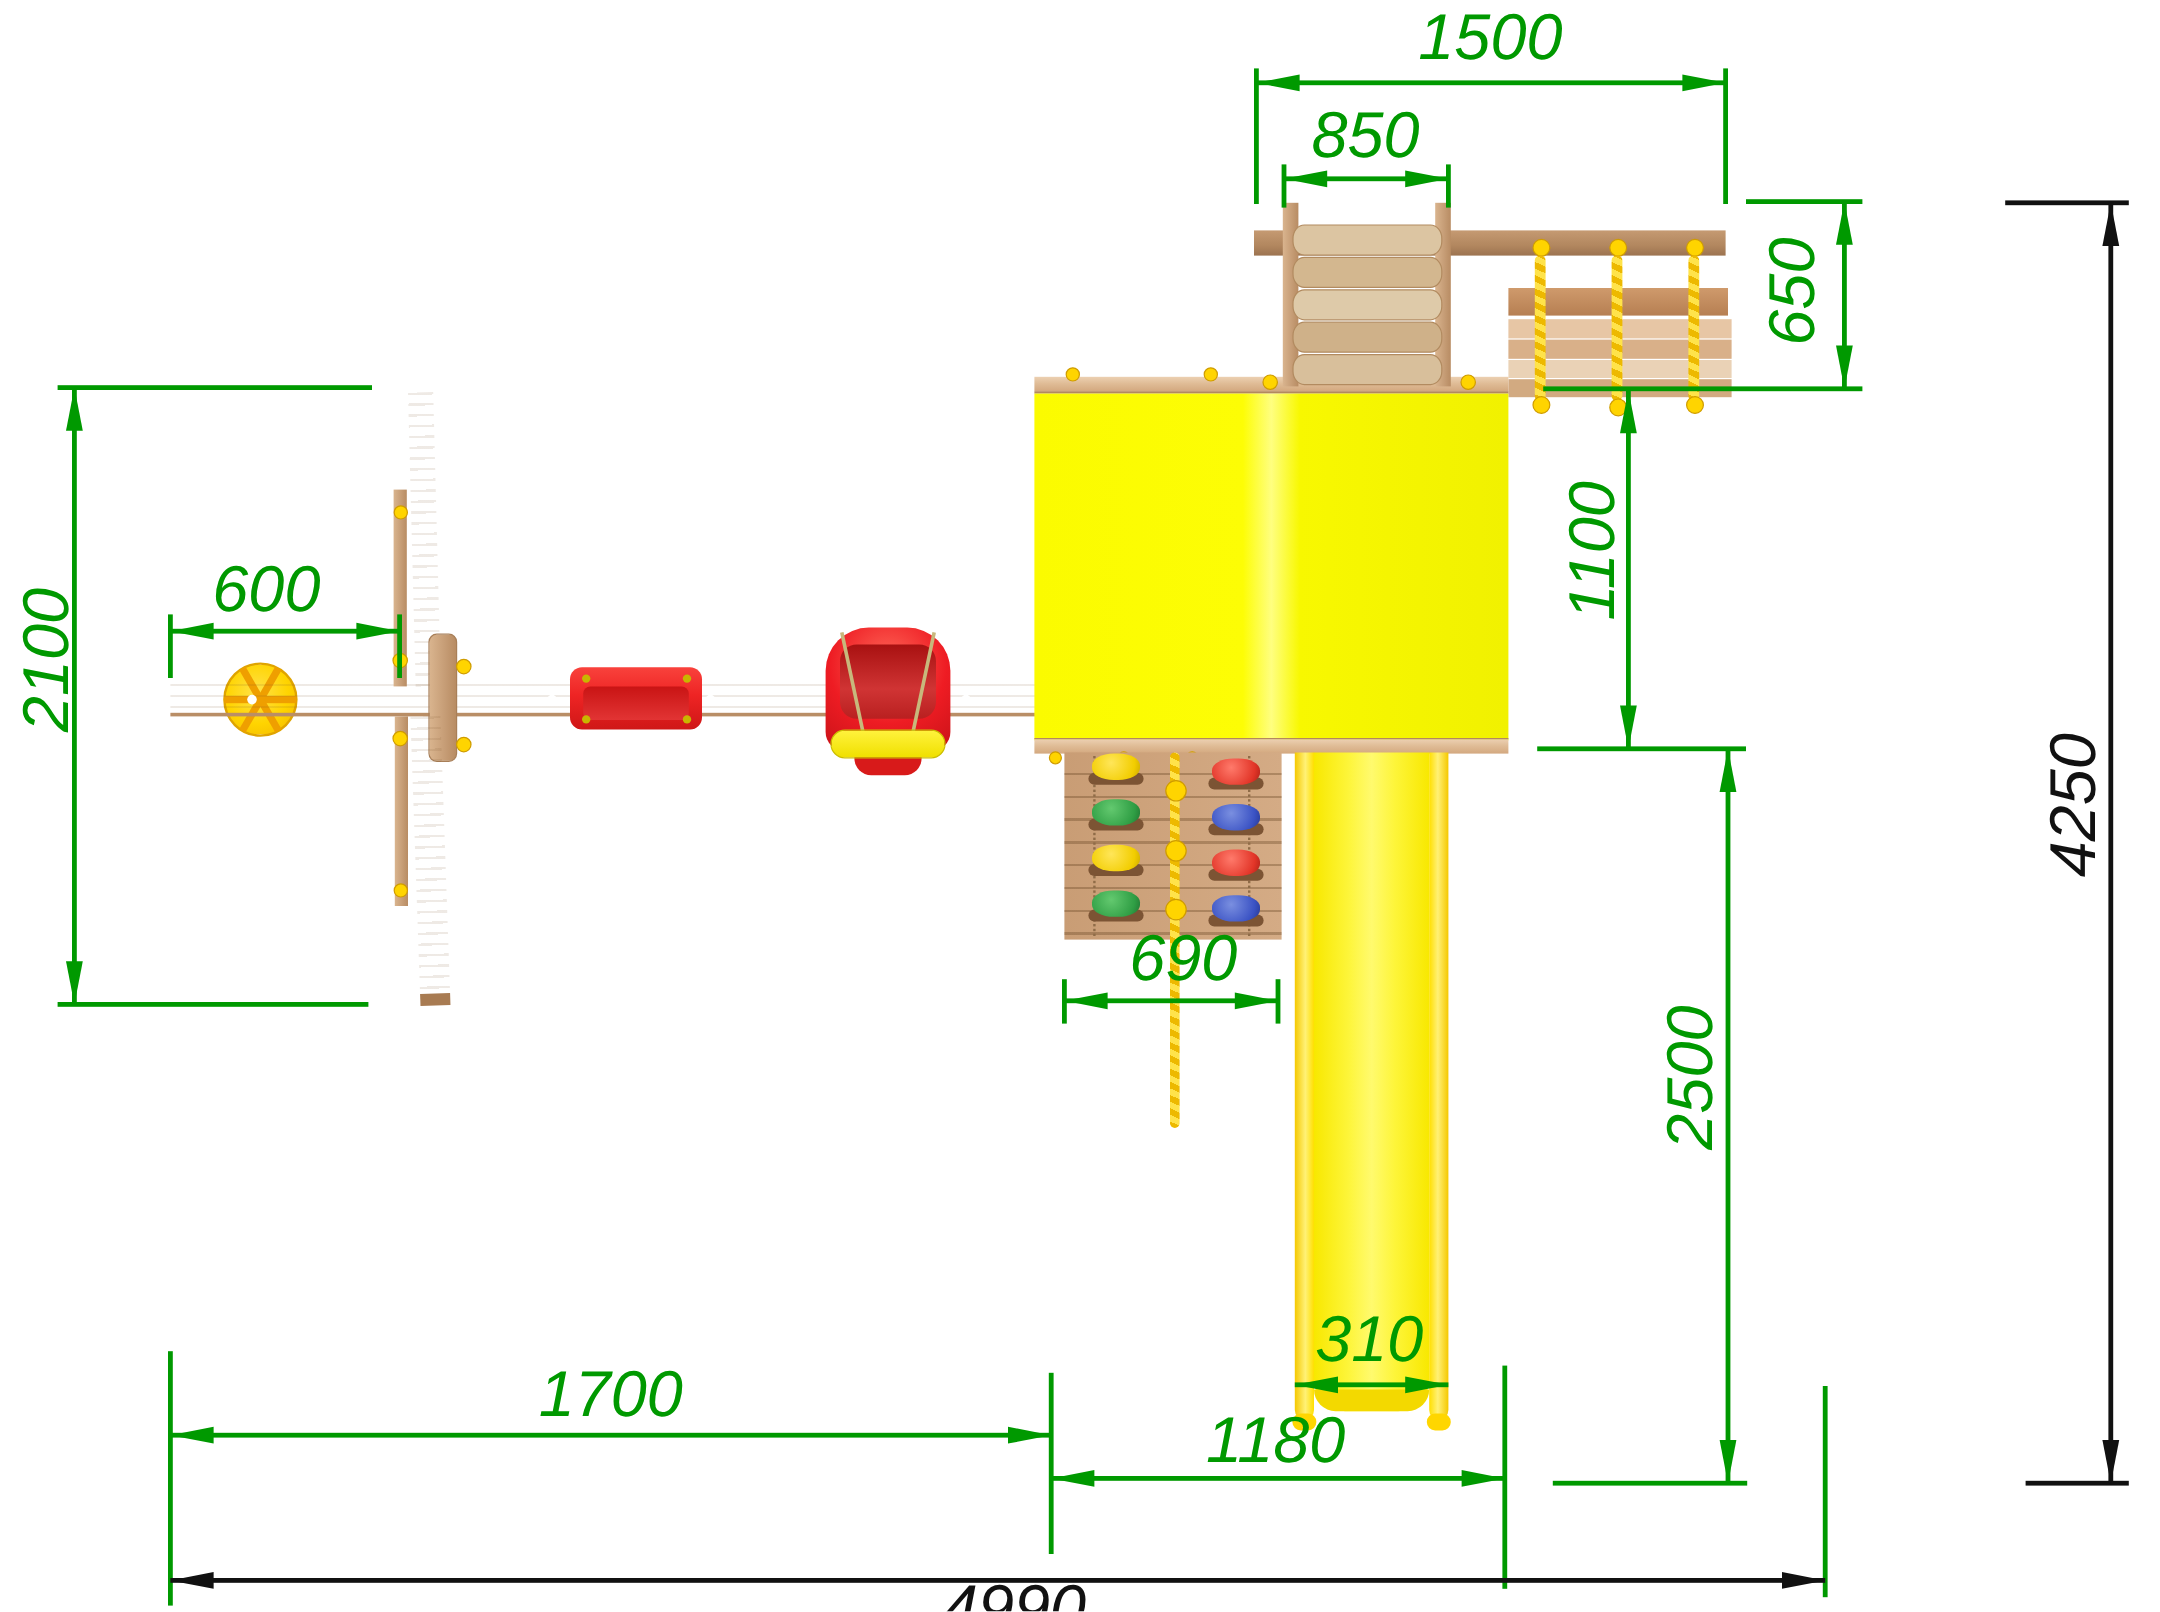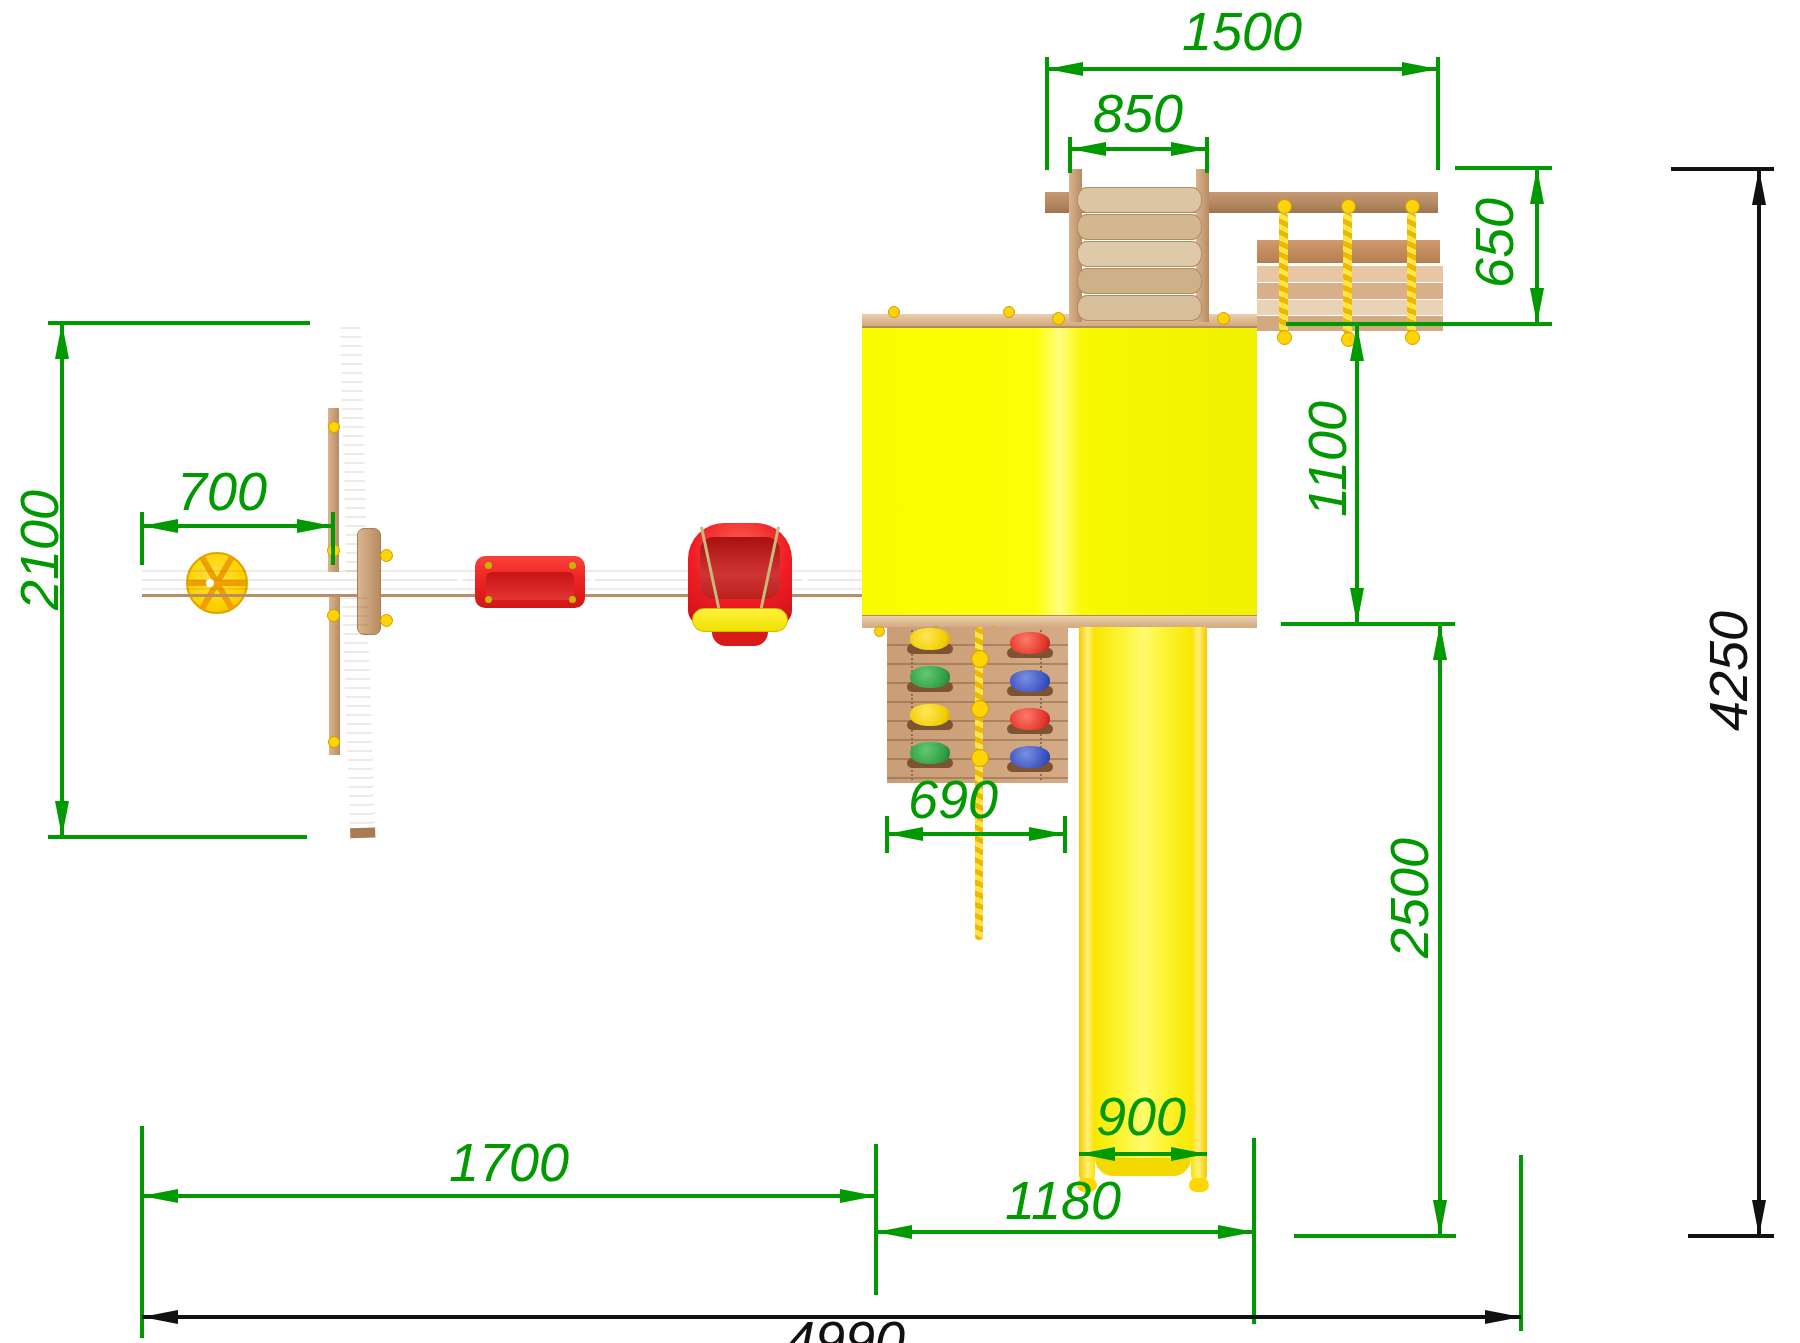--- a/index.html
+++ b/index.html
@@ -204,30 +204,30 @@
     <div class="ar ar-d" style="left:55px;top:801px;"></div>
     <div class="dlabel vert" style="left:39px;top:550px;">2100</div>
   </div>
 
   <div>
     <div class="dimv" style="left:140px;top:512px;height:53px;"></div>
     <div class="dimv" style="left:331px;top:512px;height:53px;"></div>
     <div class="dimh" style="left:142px;top:524px;width:191px;"></div>
     <div class="ar ar-l" style="left:142px;top:519px;"></div>
     <div class="ar ar-r" style="left:297px;top:519px;"></div>
-    <div class="dlabel" style="left:222px;top:491px;">700</div>
+    <div class="dlabel" style="left:222px;top:491px;">600</div>
   </div>
 
   <div>
     <div class="dimv" style="left:885px;top:816px;height:37px;"></div>
     <div class="dimv" style="left:1063px;top:816px;height:37px;"></div>
     <div class="dimh" style="left:887px;top:832px;width:178px;"></div>
     <div class="ar ar-l" style="left:887px;top:827px;"></div>
     <div class="ar ar-r" style="left:1029px;top:827px;"></div>
-    <div class="dlabel" style="left:953px;top:799px;">690</div>
+    <div class="dlabel" style="left:986px;top:799px;">690</div>
   </div>
 
   <div>
     <div class="dimh" style="left:1294px;top:1234px;width:162px;"></div>
     <div class="dimv" style="left:1438px;top:624px;height:612px;"></div>
     <div class="ar ar-u" style="left:1433px;top:624px;"></div>
     <div class="ar ar-d" style="left:1433px;top:1200px;"></div>
     <div class="dlabel vert" style="left:1409px;top:898px;">2500</div>
   </div>
 
@@ -237,21 +237,21 @@
     <div class="dimv blkbg" style="left:1757px;top:169px;height:1067px;"></div>
     <div class="ar ar-u blk" style="left:1752px;top:169px;"></div>
     <div class="ar ar-d blk" style="left:1752px;top:1200px;"></div>
     <div class="dlabel vert blk" style="left:1728px;top:671px;">4250</div>
   </div>
 
   <div>
     <div class="dimh" style="left:1079px;top:1152px;width:128px;"></div>
     <div class="ar ar-l" style="left:1079px;top:1147px;"></div>
     <div class="ar ar-r" style="left:1171px;top:1147px;"></div>
-    <div class="dlabel" style="left:1141px;top:1116px;">900</div>
+    <div class="dlabel" style="left:1141px;top:1116px;">310</div>
   </div>
 
   <div class="dimv" style="left:140px;top:1126px;height:212px;"></div>
   <div class="dimv" style="left:874px;top:1144px;height:151px;"></div>
   <div class="dimv" style="left:1252px;top:1138px;height:186px;"></div>
   <div class="dimv" style="left:1519px;top:1155px;height:176px;"></div>
 
   <div>
     <div class="dimh" style="left:142px;top:1194px;width:734px;"></div>
     <div class="ar ar-l" style="left:142px;top:1189px;"></div>

